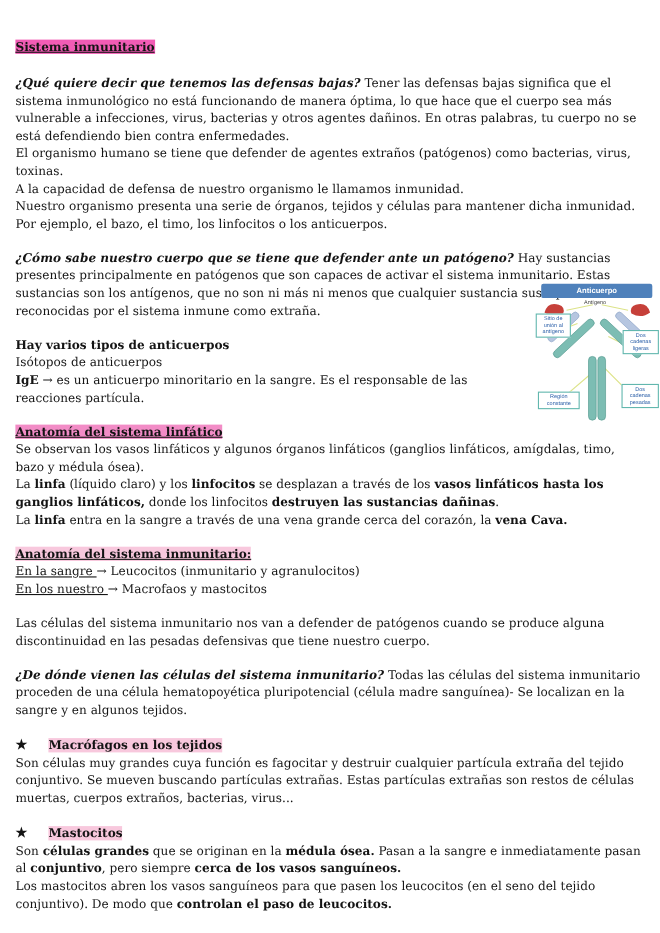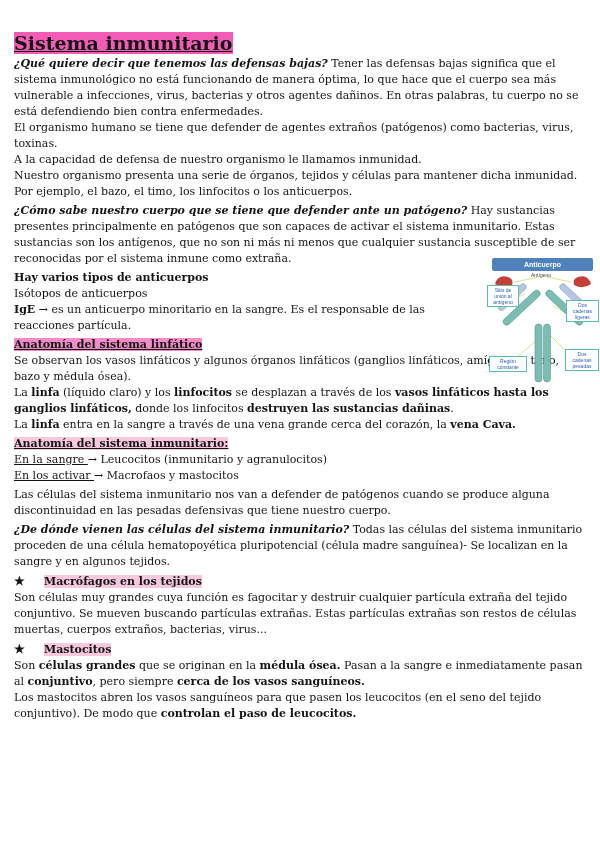--- a/index.html
+++ b/index.html
@@ -1,20 +1,20 @@
 <!DOCTYPE html>
 <html style="--highlight-hot: #f25cb5; --highlight-medium: #f28cc6; --highlight-light: #f8c8dd; --banner-blue: #4f81bb; --label-blue: #2b5fa8; --label-border: #62b7ae; --chain-heavy: #7cbdb3; --chain-light: #b6c6e0; --antigen-red: #c6403a; --connector-yellow: #dce389;"><head>
 <meta charset="utf-8">
 <style>
   html,body{margin:0;padding:0;background:#fff;}
   body{width:600px;height:848px;font-family:"DejaVu Serif",serif;font-size:11px;line-height:16px;color:#141414;}
   .page{position:relative;width:600px;height:848px;overflow:hidden;box-sizing:border-box;padding:33px 14px 0 14px;}
   .block{margin:0;}
-  .block.gap{margin-top:3px;}
-  .title{font-size:19px;line-height:20px;font-weight:bold;}
+  .block.gap{margin-top:15px;}
+  .title{font-size:11px;line-height:20px;font-weight:bold;}
   .narrow{max-width:452px;}
   .b{font-weight:bold;}
   .i{font-style:italic;}
   .u{text-decoration:underline;}
   .hl-hot{background:var(--highlight-hot);}
   .hl-medium{background:var(--highlight-medium);}
   .hl-light{background:var(--highlight-light);}
   .star{display:inline-block;width:30px;font-size:12px;}
 
   
@@ -40,21 +40,21 @@
       <div class="block title"><span class="b u hl-hot">Sistema inmunitario</span></div>
       <div class="block para gap"><span class="b i">¿Qué quiere decir que tenemos las defensas bajas?</span><span> Tener las defensas bajas significa que el sistema inmunológico no está funcionando de manera óptima, lo que hace que el cuerpo sea más vulnerable a infecciones, virus, bacterias y otros agentes dañinos. En otras palabras, tu cuerpo no se está defendiendo bien contra enfermedades.</span></div>
       <div class="block para"><span>El organismo humano se tiene que defender de agentes extraños (patógenos) como bacterias, virus, toxinas.</span><br><span>A la capacidad de defensa de nuestro organismo le llamamos inmunidad.</span><br><span>Nuestro organismo presenta una serie de órganos, tejidos y células para mantener dicha inmunidad.</span><br><span>Por ejemplo, el bazo, el timo, los linfocitos o los anticuerpos.</span></div>
       <div class="block para gap"><span class="b i">¿Cómo sabe nuestro cuerpo que se tiene que defender ante un patógeno?</span><span> Hay sustancias presentes principalmente en patógenos que son capaces de activar el sistema inmunitario. Estas sustancias son los antígenos, que no son ni más ni menos que cualquier sustancia susceptible de ser reconocidas por el sistema inmune como extraña.</span></div>
       <div class="block heading gap"><span class="b">Hay varios tipos de anticuerpos</span></div>
       <div class="block para"><span>Isótopos de anticuerpos</span></div>
       <div class="block para narrow"><span class="b">IgE</span><span> → es un anticuerpo minoritario en la sangre. Es el responsable de las reacciones partícula.</span></div>
       <div class="block heading gap"><span class="b u hl-medium">Anatomía del sistema linfático</span></div>
       <div class="block para"><span>Se observan los vasos linfáticos y algunos órganos linfáticos (ganglios linfáticos, amígdalas, timo, bazo y médula ósea).</span><br><span>La </span><span class="b">linfa</span><span> (líquido claro) y los </span><span class="b">linfocitos</span><span> se desplazan a través de los </span><span class="b">vasos linfáticos hasta los ganglios linfáticos,</span><span> donde los linfocitos </span><span class="b">destruyen las sustancias dañinas</span><span>.</span><br><span>La </span><span class="b">linfa</span><span> entra en la sangre a través de una vena grande cerca del corazón, la </span><span class="b">vena Cava.</span></div>
       <div class="block heading gap"><span class="b u hl-light">Anatomía del sistema inmunitario:</span></div>
-      <div class="block para"><span class="u">En la sangre </span><span>→  Leucocitos (inmunitario y agranulocitos)</span><br><span class="u">En los activar </span><span>→ Macrofaos y mastocitos</span></div>
+      <div class="block para"><span class="u">En la sangre </span><span>→  Leucocitos (inmunitario y agranulocitos)</span><br><span class="u">En los nuestro </span><span>→ Macrofaos y mastocitos</span></div>
       <div class="block para gap"><span>Las células del sistema inmunitario nos van a defender de patógenos cuando se produce alguna discontinuidad en las pesadas defensivas que tiene nuestro cuerpo.</span></div>
       <div class="block para gap"><span class="b i">¿De dónde vienen las células del sistema inmunitario?</span><span> Todas las células del sistema inmunitario proceden de una célula hematopoyética pluripotencial (célula madre sanguínea)- Se localizan en la sangre y en algunos tejidos.</span></div>
       <div class="block heading gap"><span class="b star">★</span><span class="b hl-light">Macrófagos en los tejidos</span></div>
       <div class="block para"><span>Son células muy grandes cuya función es fagocitar y destruir cualquier partícula extraña del tejido conjuntivo. Se mueven buscando partículas extrañas. Estas partículas extrañas son restos de células muertas, cuerpos extraños, bacterias, virus...</span></div>
       <div class="block heading gap"><span class="b star">★</span><span class="b hl-light">Mastocitos</span></div>
       <div class="block para"><span>Son </span><span class="b">células grandes</span><span> que se originan en la </span><span class="b">médula ósea.</span><span> Pasan a la sangre e inmediatamente pasan al </span><span class="b">conjuntivo</span><span>, pero siempre </span><span class="b">cerca de los vasos sanguíneos.</span><br><span>Los mastocitos abren los vasos sanguíneos para que pasen los leucocitos (en el seno del tejido conjuntivo). De modo que </span><span class="b">controlan el paso de leucocitos.</span><br></div>
     </div>
 
   <div class="figure">
     <div class="fig-banner">Anticuerpo</div>

